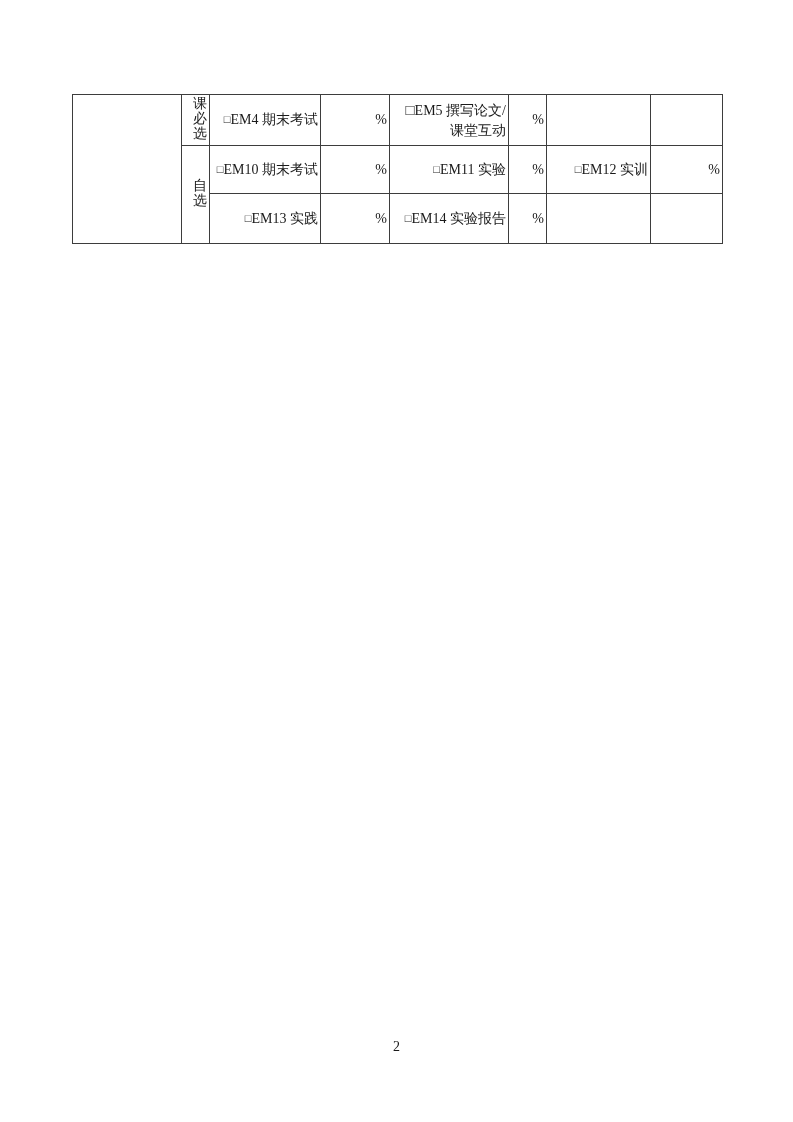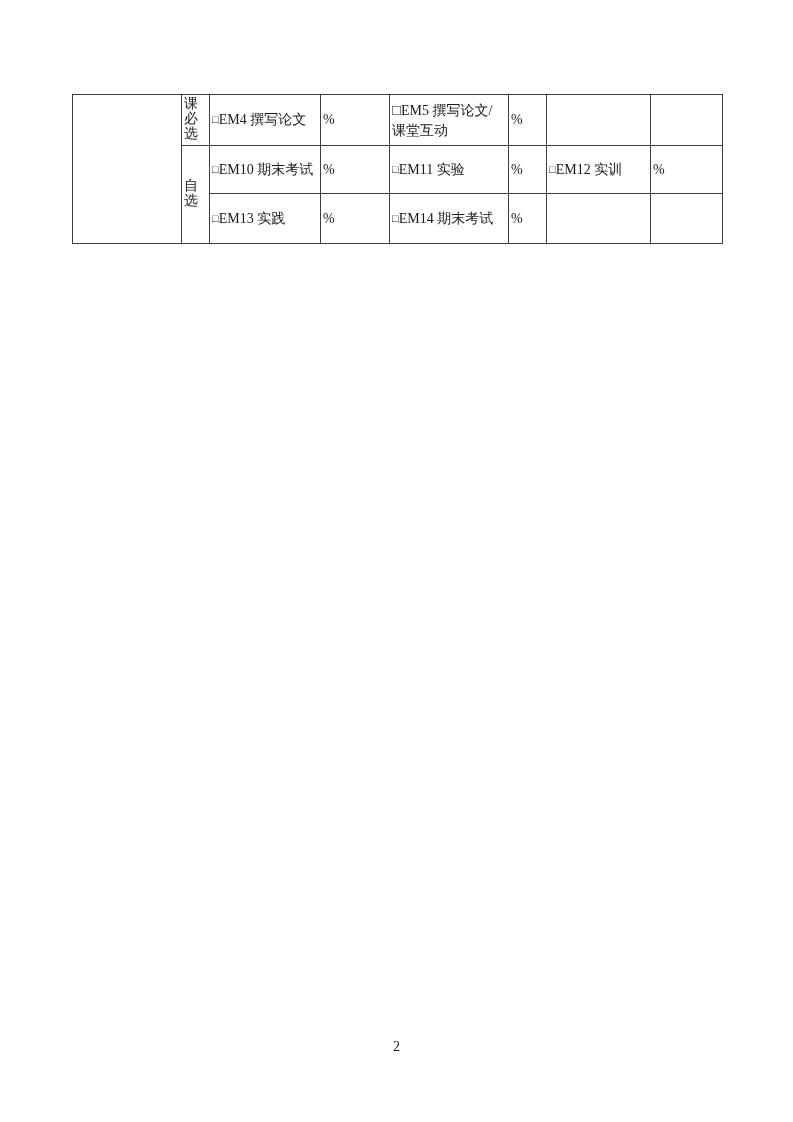--- a/index.html
+++ b/index.html
@@ -18,21 +18,21 @@
     position: absolute;
     left: 72px;
     top: 94px;
     width: 650px;
     border-collapse: collapse;
     table-layout: fixed;
     border: 1.5px solid #3d3d3d;
   }
   .doc-table td {
     border: 1px solid #3d3d3d;
-    text-align: left;
+    text-align: right;
     vertical-align: middle;
     font-size: 14px;
     line-height: 20px;
     padding: 1px 2px;
     overflow: hidden;
   }
   .vtext {
     display: inline-block;
     width: 1em;
     word-break: break-all;
@@ -73,42 +73,42 @@
     <col style="width:38px">
     <col style="width:104px">
     <col style="width:72px">
   </colgroup>
   <tbody>
       <tr style="height:47px">
     <td rowspan="3"></td>
     <td>
       <span class="vtext">课必选</span>
     </td>
-    <td><span class="cbx-sm">□</span><span>EM4 撰写论文</span></td>
+    <td><span class="cbx-sm">□</span><span>EM4 期末考试</span></td>
     <td class="pct">%</td>
     <td><span class="cbx-lg">□</span><span>EM5 撰写论文/课堂互动</span></td>
     <td class="pct">%</td>
     <td></td>
     <td></td>
   </tr>
   <tr style="height:48px">
     <td rowspan="2">
       <span class="vtext">自选</span>
     </td>
     <td><span class="cbx-sm">□</span><span>EM10 期末考试</span></td>
     <td class="pct">%</td>
     <td><span class="cbx-sm">□</span><span>EM11 实验</span></td>
     <td class="pct">%</td>
     <td><span class="cbx-sm">□</span><span>EM12 实训</span></td>
     <td class="pct">%</td>
   </tr>
   <tr style="height:50px">
     <td><span class="cbx-sm">□</span><span>EM13 实践</span></td>
     <td class="pct">%</td>
-    <td><span class="cbx-sm">□</span><span>EM14 期末考试</span></td>
+    <td><span class="cbx-sm">□</span><span>EM14 实验报告</span></td>
     <td class="pct">%</td>
     <td></td>
     <td></td>
   </tr>
 </tbody>
   </table>
 
 <div class="page-number">2</div>
 
 </body></html>

